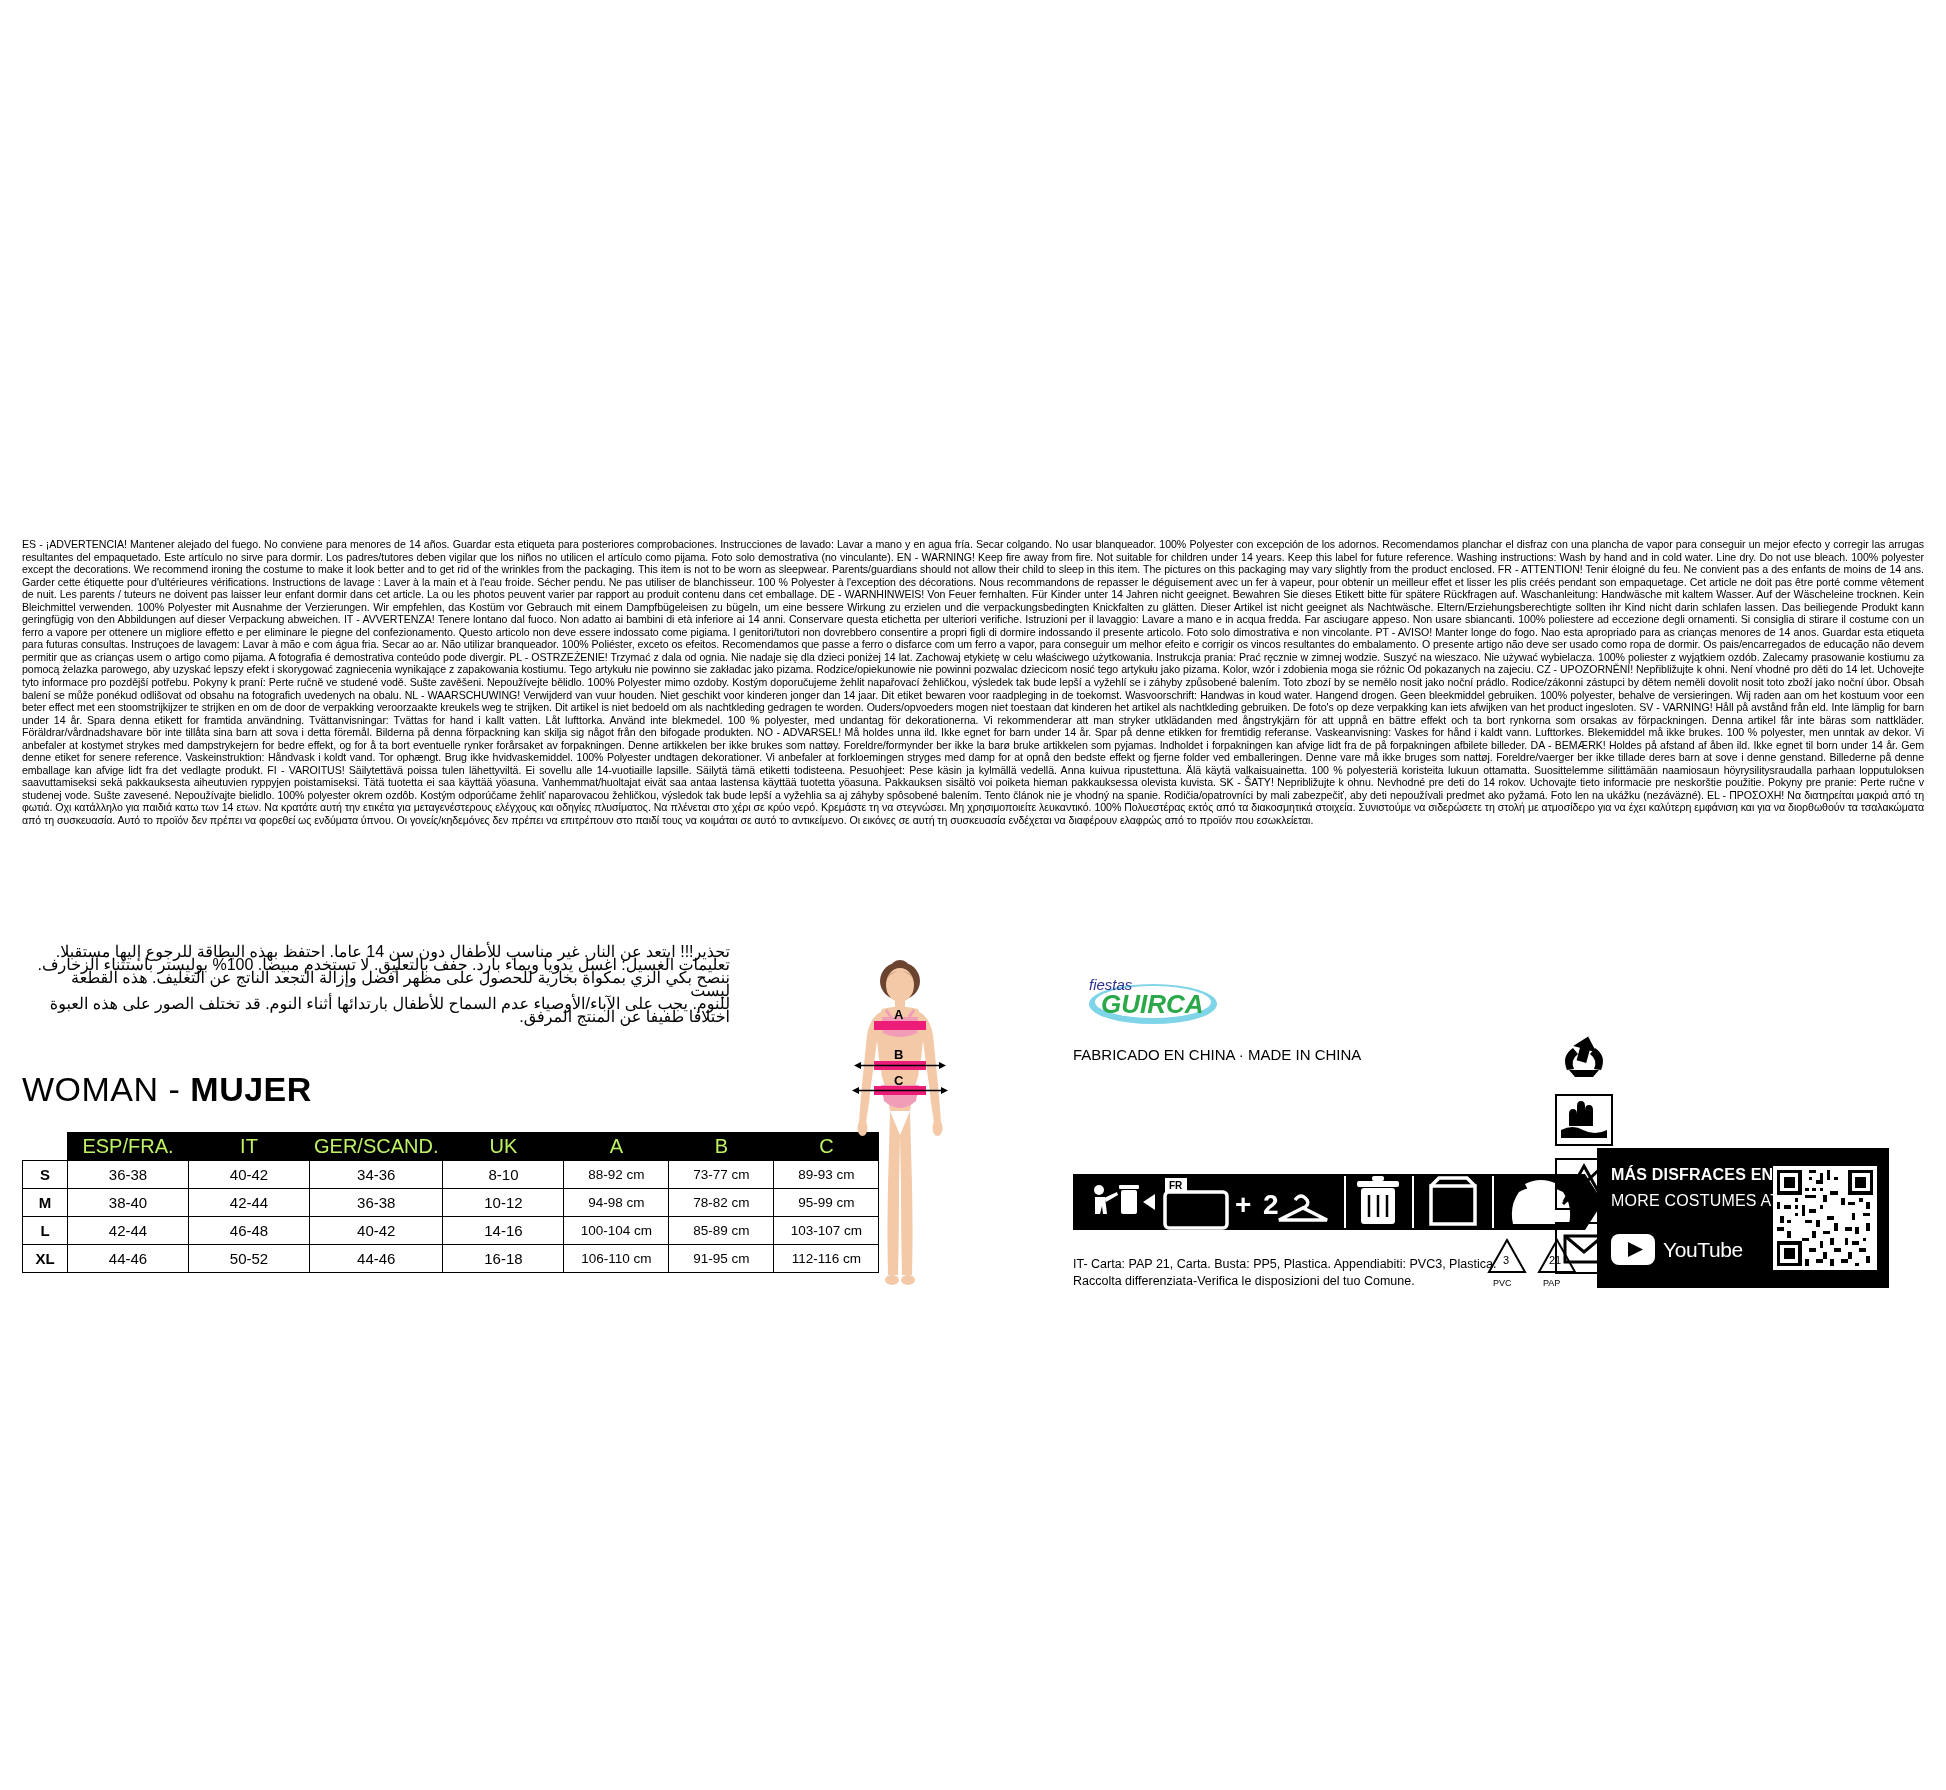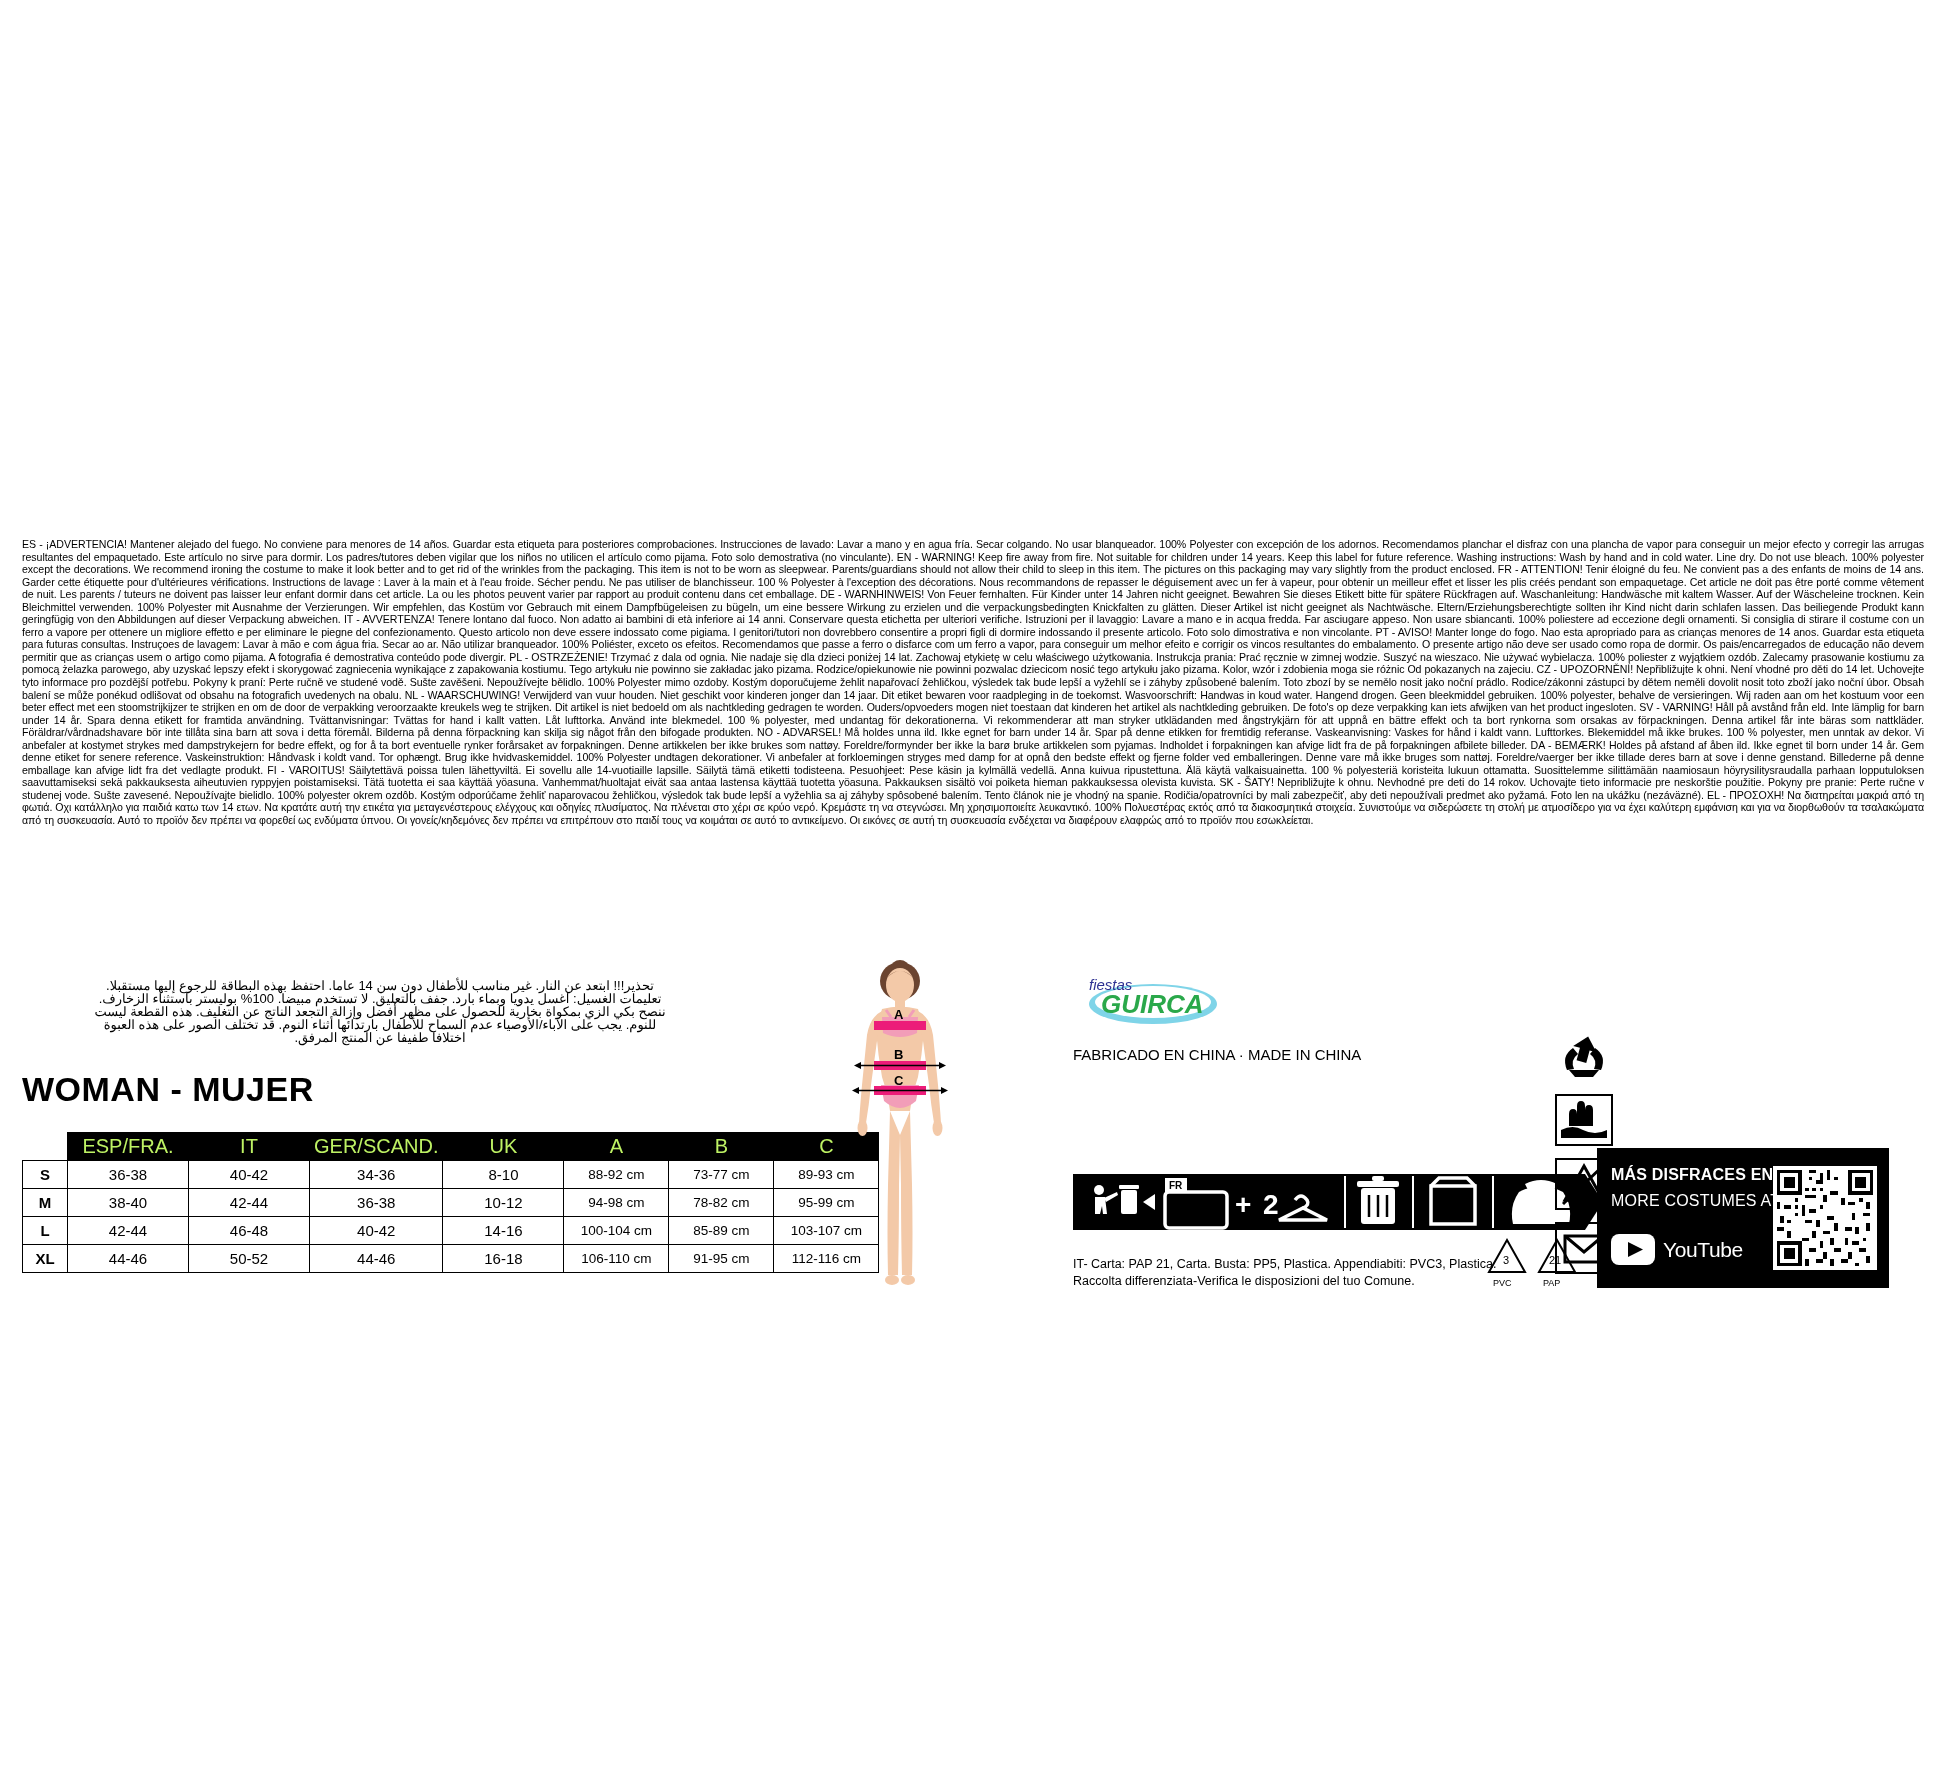--- a/index.html
+++ b/index.html
@@ -32,37 +32,36 @@
     text-align: justify;
     color: #000;
     letter-spacing: -0.05px;
   }
 
   .arabic {
     position: absolute;
     left: 30px;
     top: 945px;
     width: 700px;
-    font-size: 13px;
+    font-size: 16px;
     line-height: 13px;
     direction: rtl;
-    text-align: center;
+    text-align: right;
     color: #000;
-    margin-top: 34px;
   }
 
   
   .title {
     position: absolute;
     left: 22px;
     top: 1070px;
     font-size: 34px;
     letter-spacing: 0.5px;
   }
-  .title .thin { font-weight: 700; }
+  .title .thin { font-weight: 400; }
   .title .bold { font-weight: bold; }
 
   
   .size-table {
     position: absolute;
     left: 22px;
     top: 1132px;
     border-collapse: collapse;
     font-size: 15px;
   }

